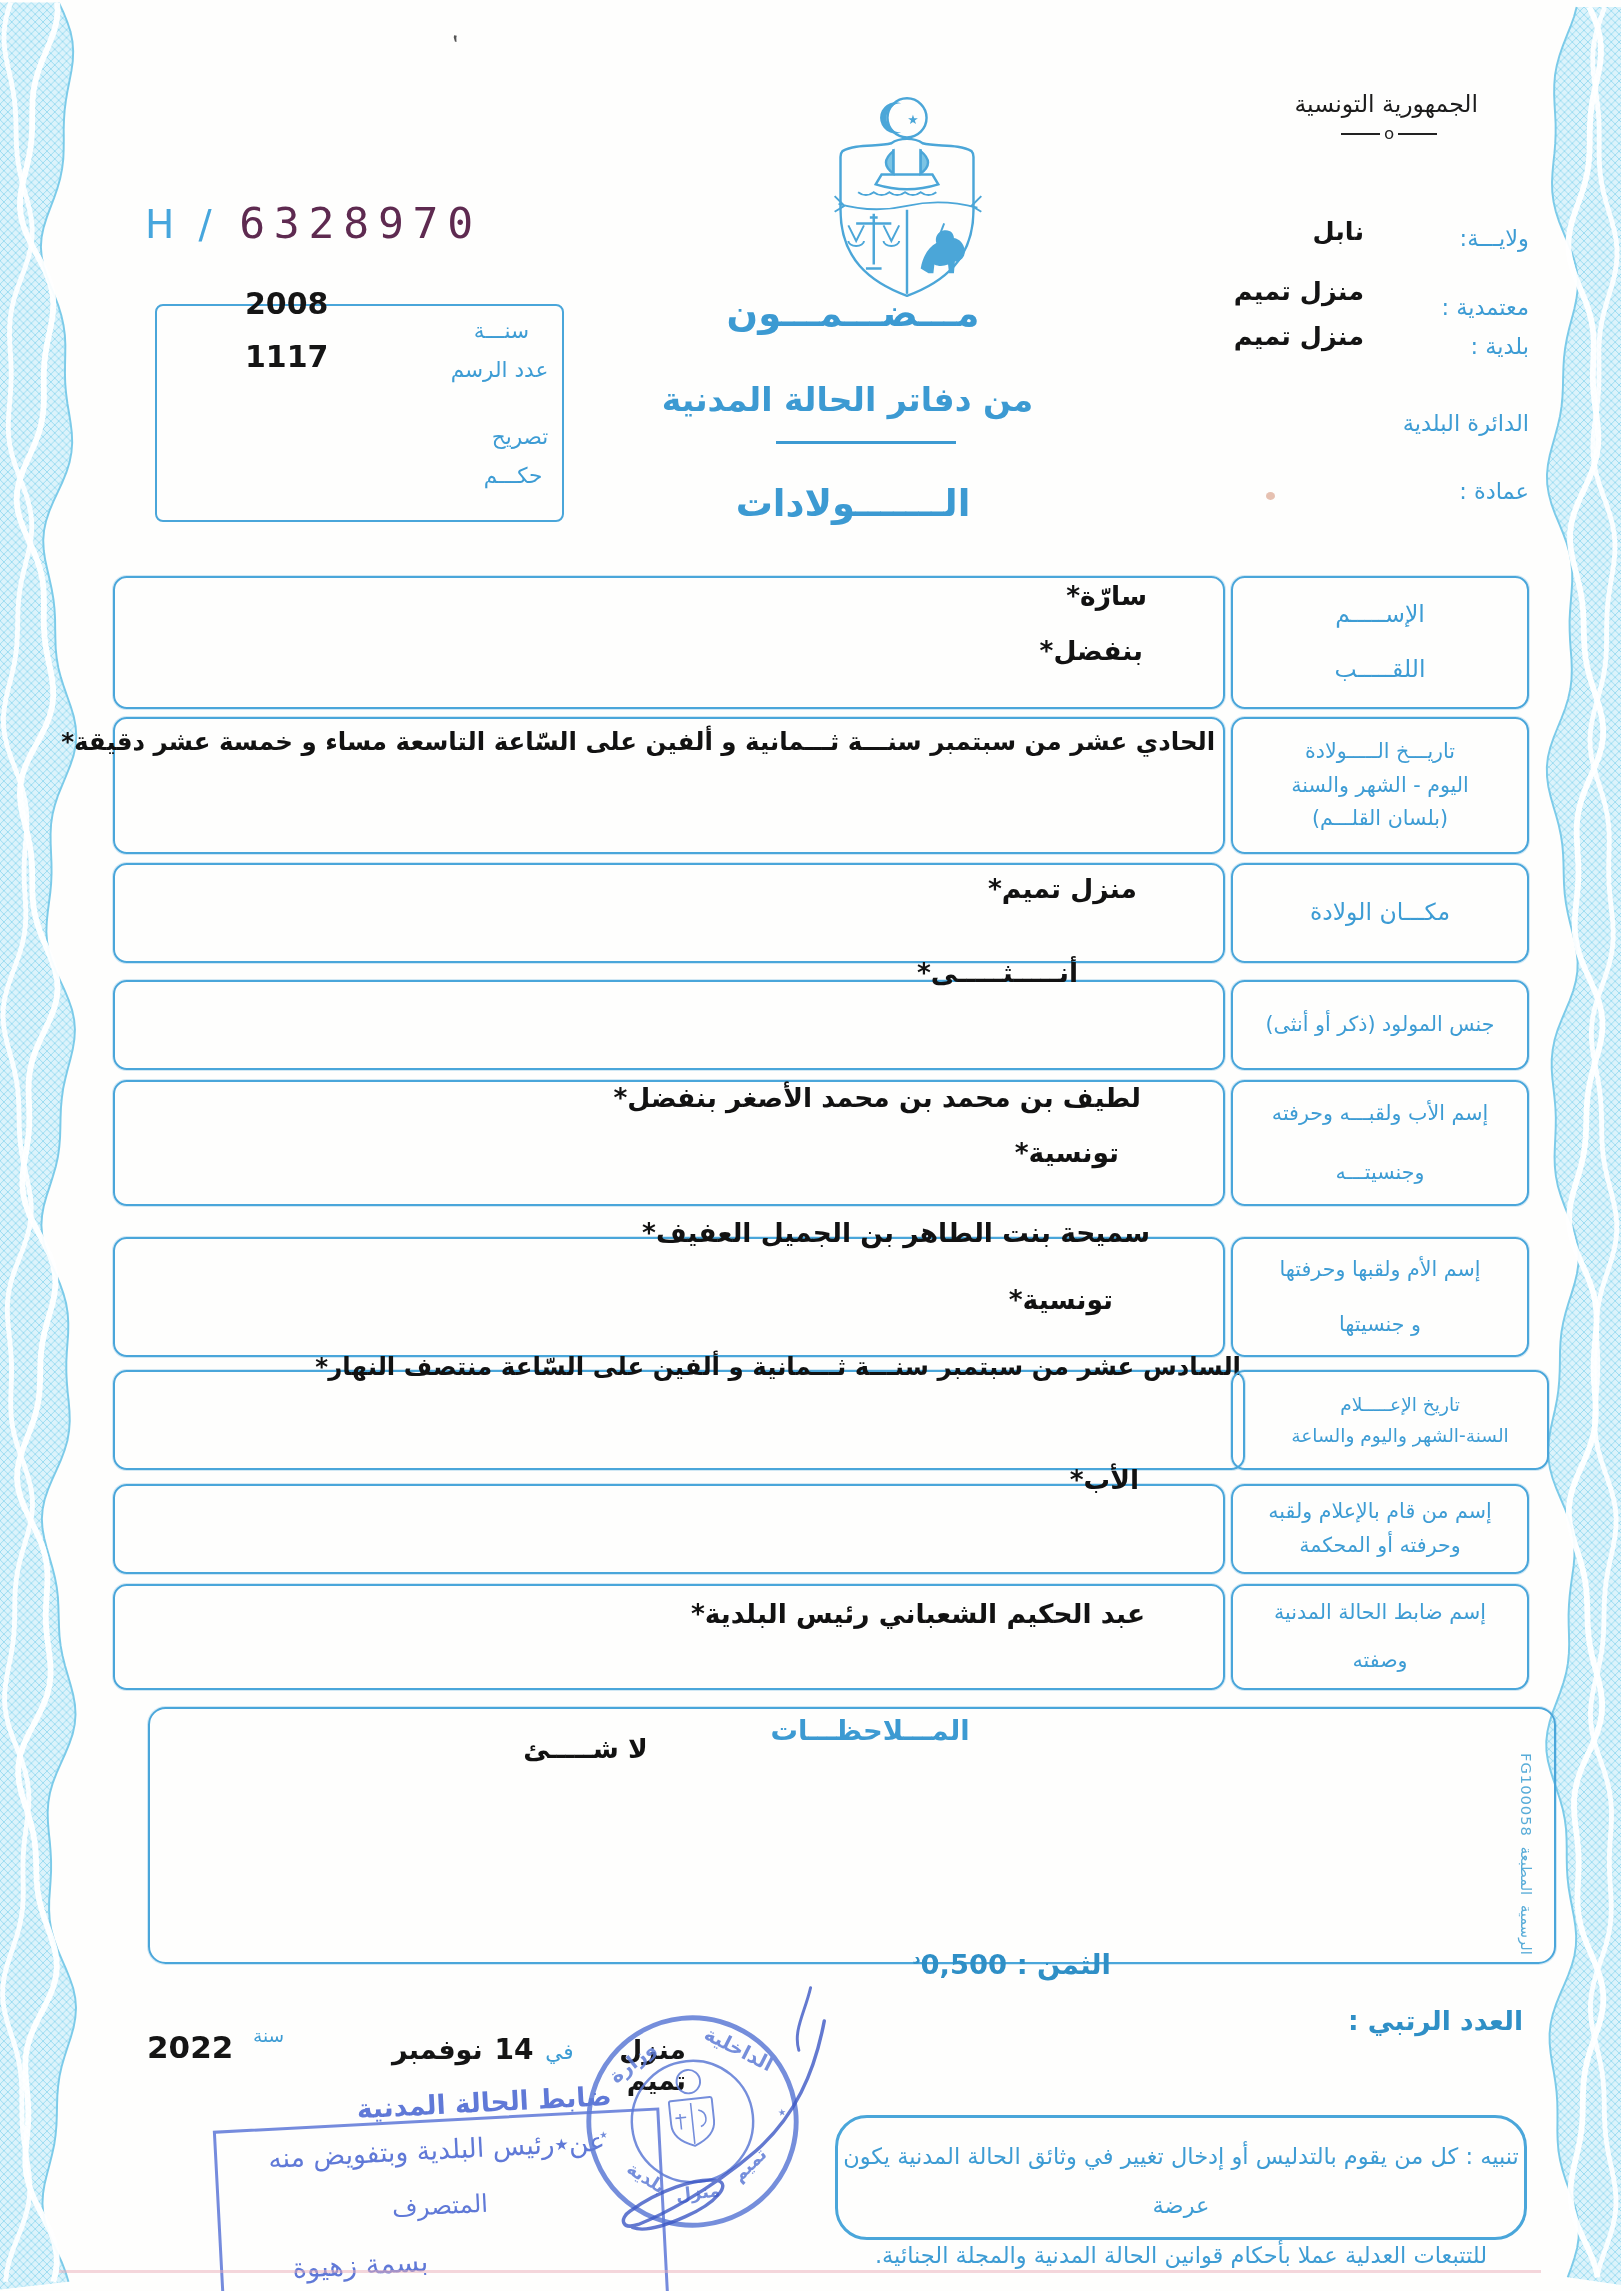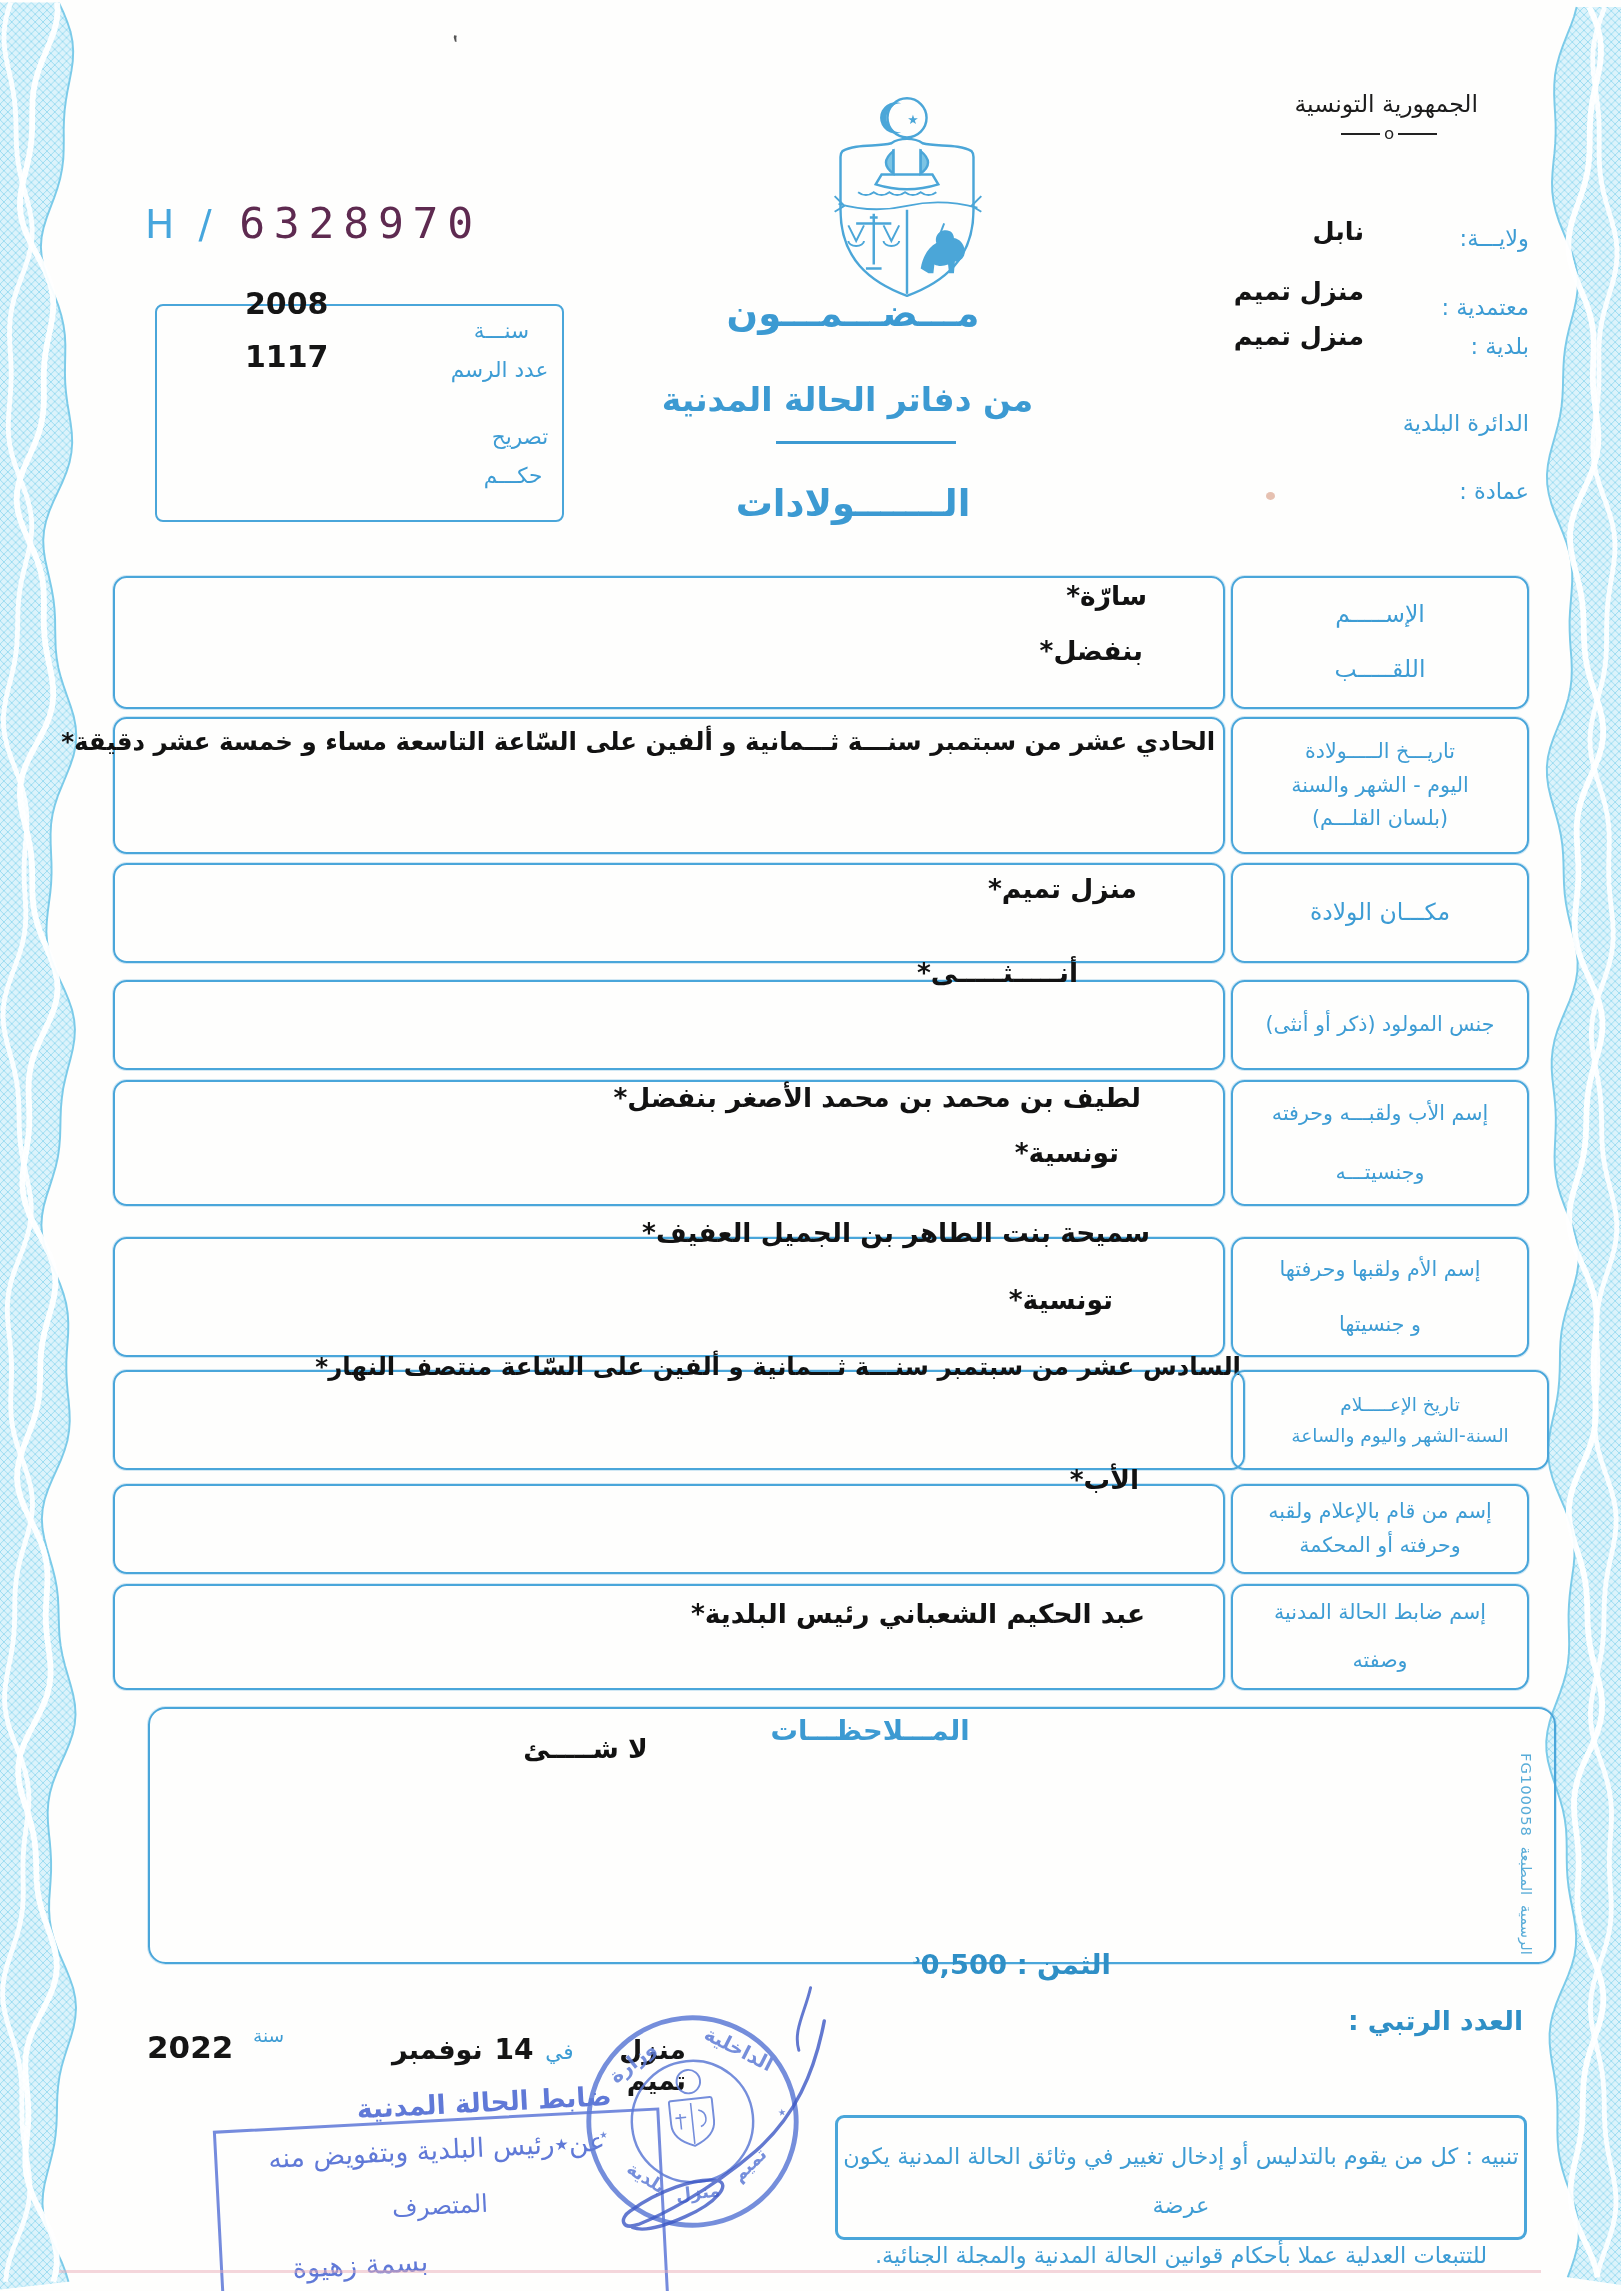--- a/index.html
+++ b/index.html
@@ -69,21 +69,21 @@
   .notes-value{position:absolute;left:323px;top:23.5px;width:225px;text-align:center;
                font-size:26.5px;font-weight:bold;color:#121212;}
 
   .printer{left:1535px;top:1753px;transform:rotate(90deg);transform-origin:0 0;direction:ltr;
            display:flex;gap:9.8px;color:#58acd8;font-size:14.7px;letter-spacing:1px;white-space:nowrap;}
 
   
   .f-serial{right:98px;top:2005px;font-size:26.5px;font-weight:bold;color:#2f8fc6;}
   .f-price{right:510px;top:1937px;font-size:27.4px;font-weight:bold;color:#2f8fc6;margin-top:12px;}
   .f-price sup{font-size:15.7px;}
-  .notice-box{left:835px;top:2115px;width:692px;height:125px;border:3.4px solid #4aa6da;border-radius:9px;
+  .notice-box{left:835px;top:2115px;width:692px;height:125px;border:3.4px solid #4aa6da;border-radius:32px;
               text-align:center;padding-top:13.7px;box-sizing:border-box;}
   .notice-box div{color:#3d9cd4;font-size:22.5px;line-height:2.2;}
   .f-year{left:147px;top:2029px;font-size:31px;font-weight:bold;}
   .f-year-label{left:253px;top:2025px;font-size:18.6px;color:#3d9cd4;}
   .f-date{left:392px;top:2033px;width:294px;display:flex;gap:11.8px;align-items:baseline;direction:rtl;}
   .f-date .c{font-size:26.5px;font-weight:bold;} .f-date .i{font-size:21.6px;color:#3d9cd4;}
   .f-date .d{font-size:28px;font-weight:bold;direction:ltr;} .f-date .m{font-size:27px;font-weight:bold;}
 
   .stamp-rect{left:218px;top:2119px;width:441px;height:204px;border:3.4px solid rgba(82,110,212,.8);
               transform:rotate(-3deg);color:rgba(82,110,212,.92);}

